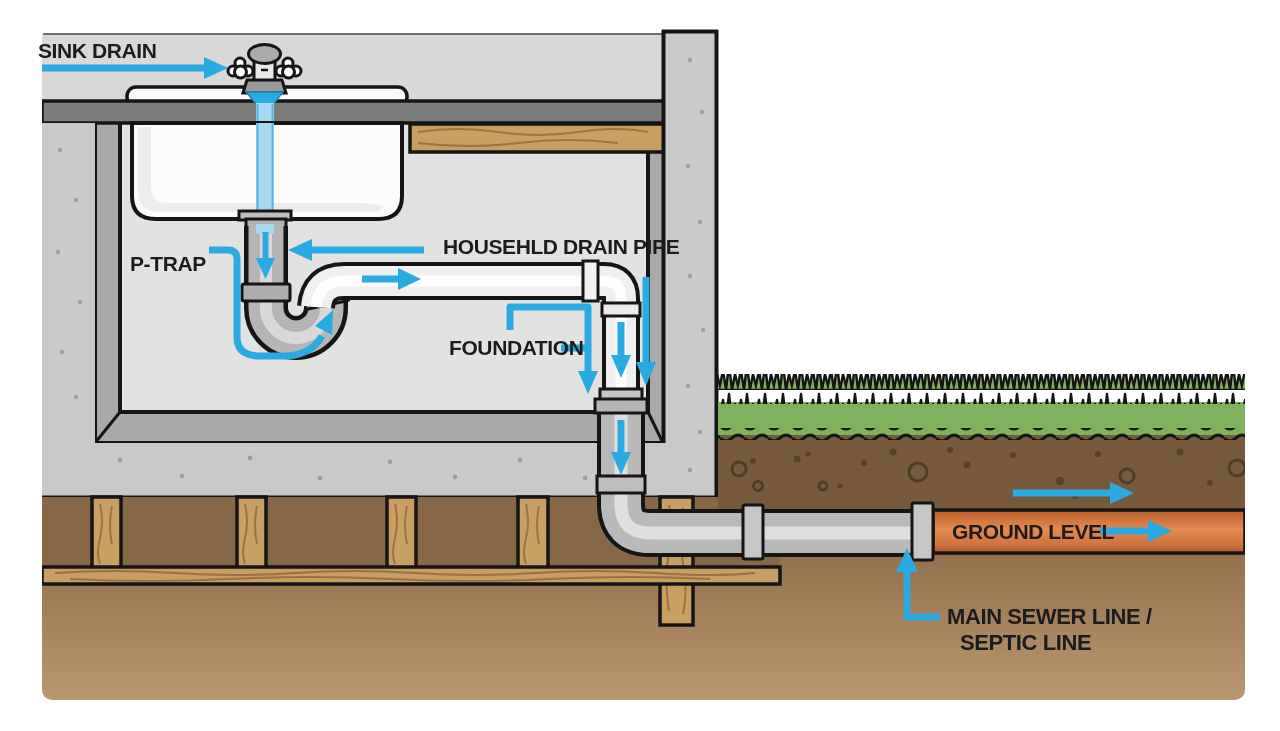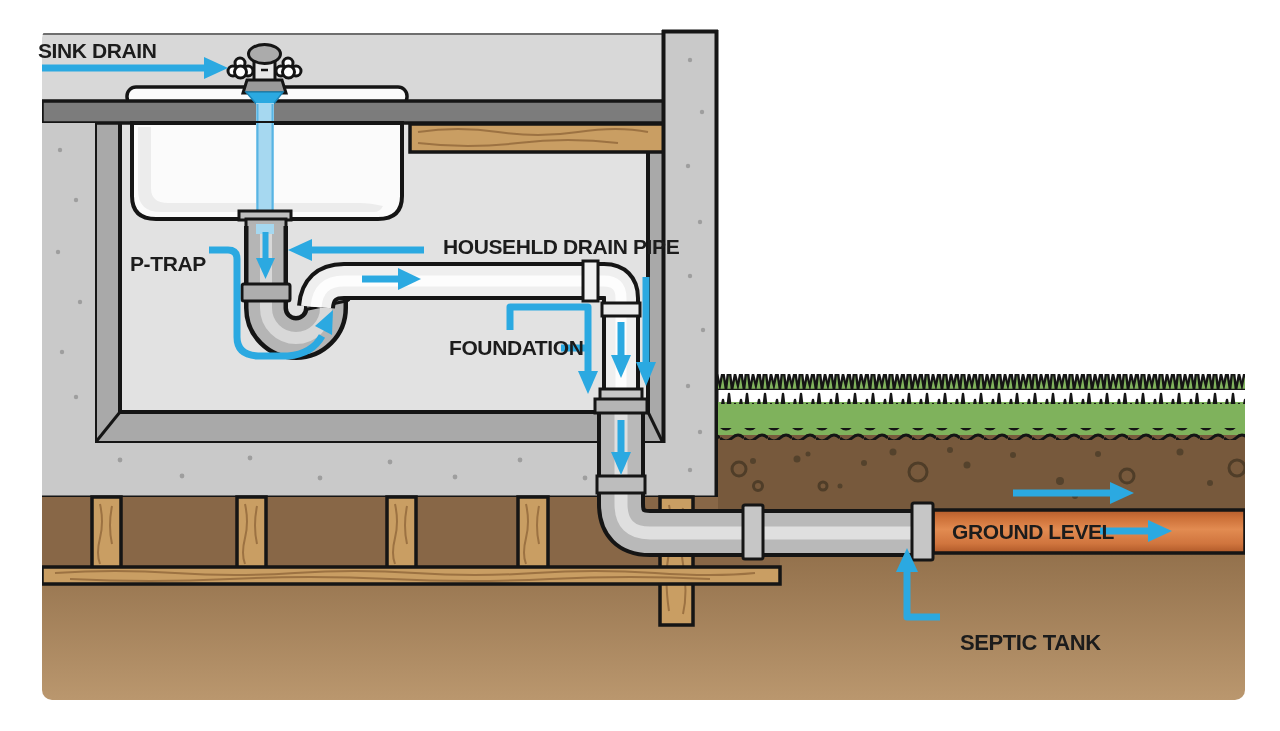--- a/index.html
+++ b/index.html
@@ -287,15 +287,16 @@
     </g>
 
   </g>
 </svg>
 
 <div class="lbl" style="left:38px;top:40px;">SINK DRAIN</div>
 <div class="lbl" style="left:130px;top:241px;margin-top:12px;">P-TRAP</div>
 <div class="lbl" style="left:443px;top:236px;">HOUSEHLD DRAIN PIPE</div>
 <div class="lbl" style="left:449px;top:337px;">FOUNDATION</div>
 <div class="lbl" style="left:952px;top:521px;text-align:center;">GROUND LEVEL</div>
-<div class="lbl big" style="left:960px;top:632px;">SEPTIC TANK</div>
+<div class="lbl big" style="left:947px;top:606px;">MAIN SEWER LINE /</div>
+<div class="lbl big" style="left:960px;top:632px;">SEPTIC LINE</div>
 
 </div>
 
 </body></html>

